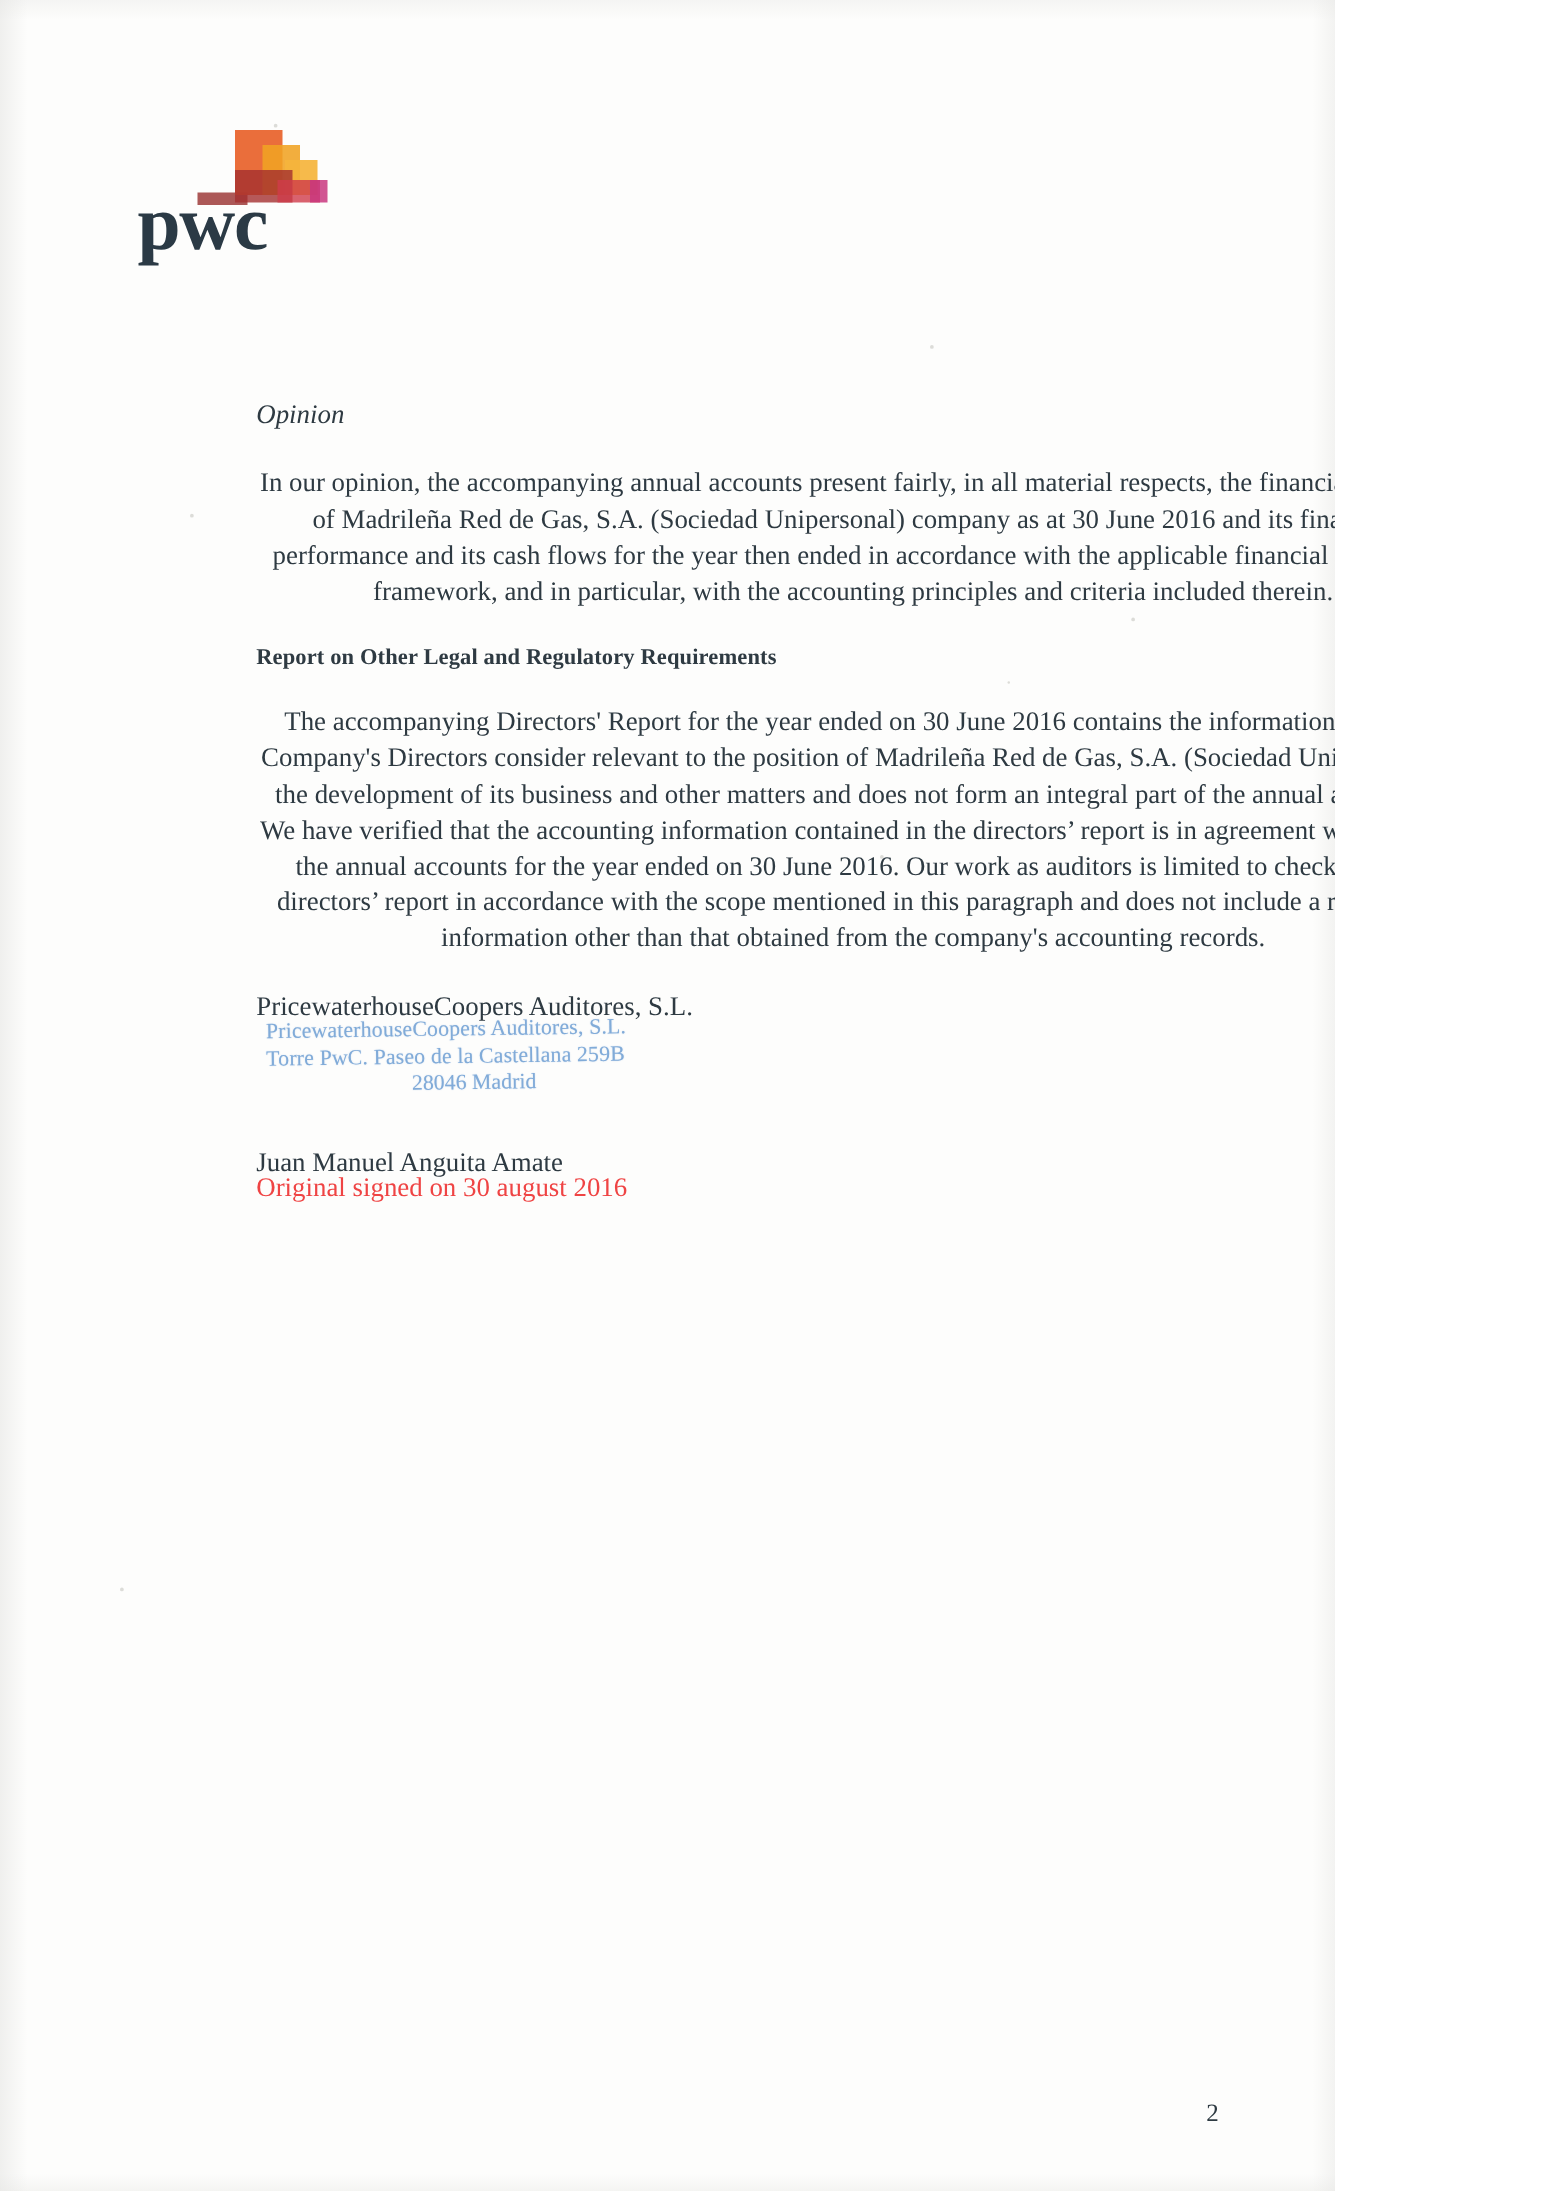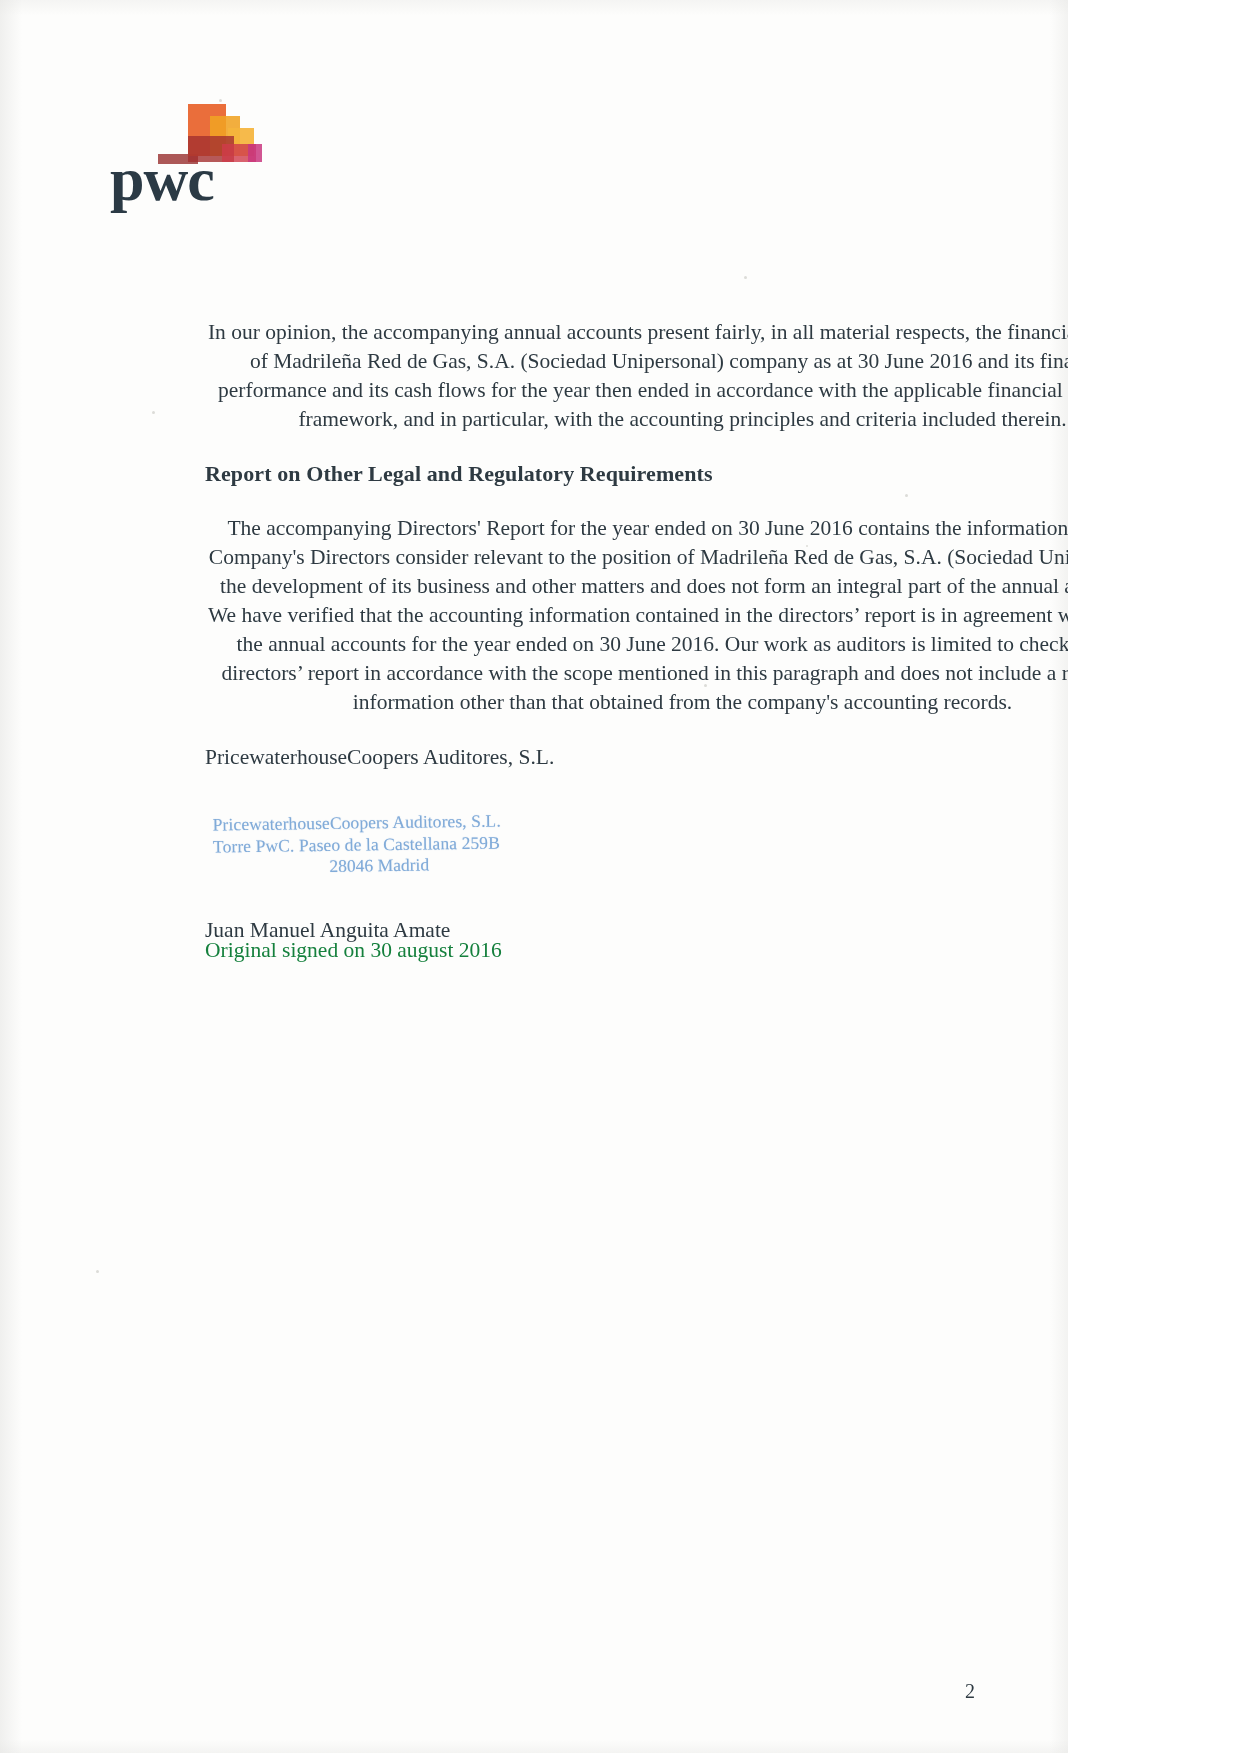--- a/index.html
+++ b/index.html
@@ -80,21 +80,21 @@
     margin: 0 0 26px 0;
   }
   .body-para {
     font-size: 21.5px;
     line-height: 1.345;
     margin: 0 0 26px 0;
     text-align: center;
     white-space: pre-line;
   }
   .sec-title-bold {
-    font-size: 22px;
+    font-size: 18px;
     font-weight: 700;
     line-height: 1.3;
     margin: 0 0 26px 0;
     letter-spacing: .1px;
   }
   .sign-line {
     font-size: 21.5px;
     line-height: 1.345;
     margin: 0;
   }
@@ -124,21 +124,21 @@
     top: 893px;
     font-size: 21.5px;
     color: #2e3a42;
     margin-top: 25px;
   }
   .date-line {
     position: absolute;
     left: 205px;
     top: 938px;
     font-size: 21.5px;
-    color: #15803d;
+    color: #ef4444;
   }
 
   .page-number {
     position: absolute;
     right: 93px;
     bottom: 50px;
     font-size: 20px;
     color: #2e3a42;
   }
 </style>
@@ -166,20 +166,21 @@
       <div class="lm lm-right-gold"></div>
       <div class="lm lm-dark-red"></div>
       <div class="lm lm-crimson"></div>
       <div class="lm lm-magenta"></div>
     </div>
     <div class="logo-wordmark">pwc</div>
   </div>
 
   <div class="doc">
 
+    <div class="sec-title-italic">Opinion</div>
 
     <div class="body-para">In our opinion, the accompanying annual accounts present fairly, in all material respects, the financial position of Madrileña Red de Gas, S.A. (Sociedad Unipersonal) company as at 30 June 2016 and its financial performance and its cash flows for the year then ended in accordance with the applicable financial reporting framework, and in particular, with the accounting principles and criteria included therein.</div>
 
     <div class="sec-title-bold">Report on Other Legal and Regulatory Requirements</div>
 
     <div class="body-para">The accompanying Directors' Report for the year ended on 30 June 2016 contains the information that the Company's Directors consider relevant to the position of Madrileña Red de Gas, S.A. (Sociedad Unipersonal), the development of its business and other matters and does not form an integral part of the annual accounts. We have verified that the accounting information contained in the directors’ report is in agreement with that of the annual accounts for the year ended on 30 June 2016. Our work as auditors is limited to checking the directors’ report in accordance with the scope mentioned in this paragraph and does not include a review of information other than that obtained from the company's accounting records.</div>
 
     <div class="sign-line firm-name">PricewaterhouseCoopers Auditores, S.L.</div>
   </div>
 

